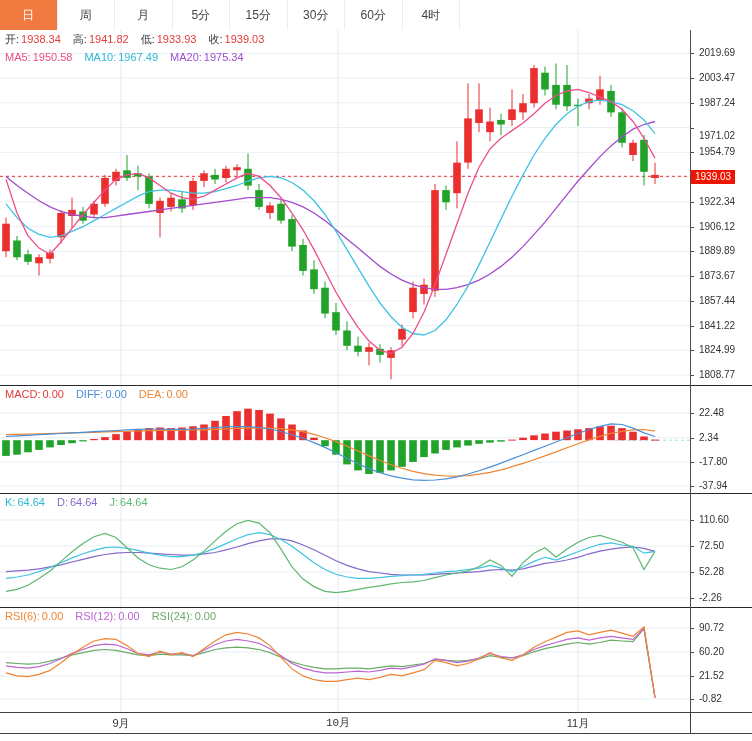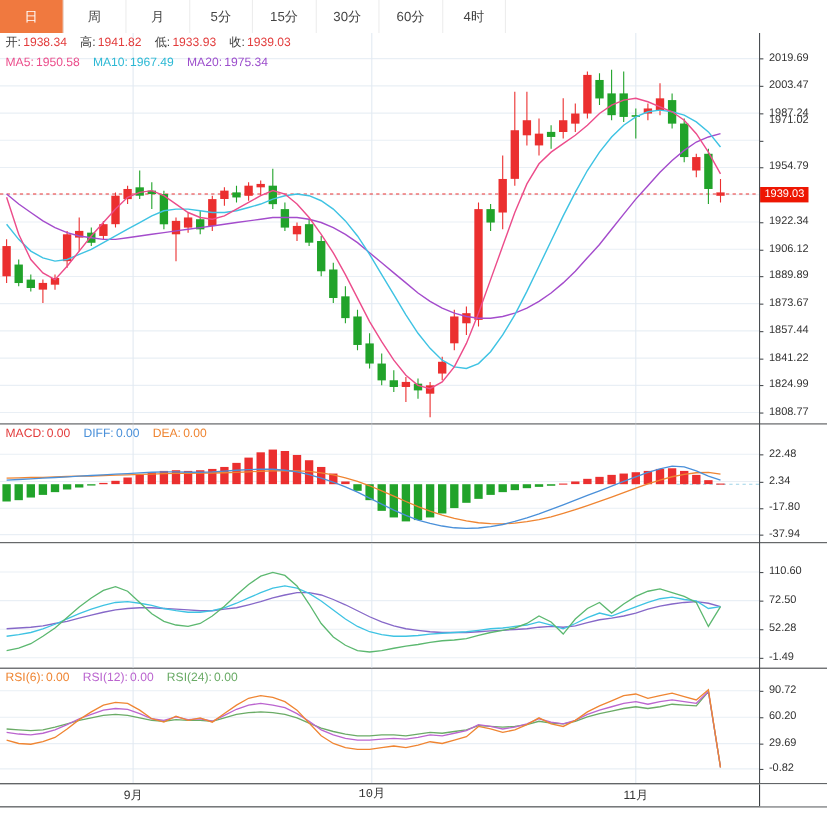--- a/index.html
+++ b/index.html
@@ -195,21 +195,21 @@
     <div class="info-row" id="ohlc-row" style="top:1px;"><span class="lb" style="color:#3a3a3a">开:</span><b style="color:#e23b3b">1938.34</b><span class="lb" style="color:#3a3a3a">高:</span><b style="color:#e23b3b">1941.82</b><span class="lb" style="color:#3a3a3a">低:</span><b style="color:#e23b3b">1933.93</b><span class="lb" style="color:#3a3a3a">收:</span><b style="color:#e23b3b">1939.03</b></div>
     <div class="info-row" id="ma-row" style="top:19px;"><span class="lb" style="color:#ec4d8b">MA5:</span><b style="color:#ec4d8b">1950.58</b><span class="lb" style="color:#2bb8d4">MA10:</span><b style="color:#2bb8d4">1967.49</b><span class="lb" style="color:#9c4dcc">MA20:</span><b style="color:#9c4dcc">1975.34</b></div>
     <div class="axis-col" id="main-axis">
         <div class="tick" style="top:23.3px"></div>
         <div class="axis-label" style="top:17.3px">2019.69</div>
         <div class="tick" style="top:48.0px"></div>
         <div class="axis-label" style="top:42.0px">2003.47</div>
         <div class="tick" style="top:72.8px"></div>
         <div class="axis-label" style="top:66.8px">1987.24</div>
         <div class="tick" style="top:97.5px"></div>
-        <div class="axis-label" style="top:74px">1971.02</div>
+        <div class="axis-label" style="top:100px">1971.02</div>
         <div class="tick" style="top:122.3px"></div>
         <div class="axis-label" style="top:116.3px">1954.79</div>
         <div class="price-tag" style="top:140.1px">1939.03</div>
         <div class="tick" style="top:171.8px"></div>
         <div class="axis-label" style="top:165.8px">1922.34</div>
         <div class="tick" style="top:196.6px"></div>
         <div class="axis-label" style="top:190.6px">1906.12</div>
         <div class="tick" style="top:221.3px"></div>
         <div class="axis-label" style="top:215.3px">1889.89</div>
         <div class="tick" style="top:246.1px"></div>
@@ -319,29 +319,30 @@
         <line x1="0" x2="690" y1="52" y2="52" stroke="#e9eff5" stroke-width="1"></line>
         <line x1="0" x2="690" y1="78" y2="78" stroke="#e9eff5" stroke-width="1"></line>
         <line x1="0" x2="690" y1="104" y2="104" stroke="#e9eff5" stroke-width="1"></line>
         <line x1="121" x2="121" y1="0" y2="113" stroke="#e2eaf2" stroke-width="1"></line>
         <line x1="338" x2="338" y1="0" y2="113" stroke="#e2eaf2" stroke-width="1"></line>
         <line x1="578" x2="578" y1="0" y2="113" stroke="#e2eaf2" stroke-width="1"></line>
         <polyline fill="none" stroke="#8668c8" stroke-width="1.2" points="6,77.6 17,76.9 28,76.2 39,74.9 50,72.8 61,70.8 72,68.0 83,65.3 94,62.6 105,60.5 116,59.2 127,58.5 138,58.5 149,59.2 160,59.8 171,60.5 182,61.2 193,61.2 204,59.8 215,58.5 226,55.8 237,53.0 248,49.6 259,46.9 270,44.8 281,44.8 292,46.9 303,51.0 314,55.8 325,61.2 336,66.7 347,71.4 358,74.9 369,77.6 380,79.0 391,80.3 402,81.0 413,81.0 424,81.0 435,80.3 446,79.6 457,79.0 468,78.3 479,77.6 490,76.2 501,75.5 512,76.2 523,74.9 534,72.1 545,69.4 556,68.0 567,66.0 578,63.3 589,59.8 600,57.1 611,55.1 622,53.7 633,53.0 644,54.4 655,57.4"></polyline>
         <polyline fill="none" stroke="#3fc3e3" stroke-width="1.2" points="6,84.4 17,83.0 28,81.0 39,77.6 50,73.5 61,68.7 72,63.9 83,59.8 94,56.4 105,53.7 116,53.0 127,54.4 138,56.4 149,59.2 160,61.2 171,62.6 182,62.6 193,61.2 204,58.5 215,54.4 226,49.6 237,44.8 248,40.7 259,38.7 270,40.7 281,45.5 292,52.3 303,60.5 314,68.7 325,75.5 336,80.3 347,83.0 358,84.4 369,84.4 380,83.7 391,82.4 402,81.7 413,81.0 424,80.3 435,79.0 446,77.6 457,76.9 468,75.5 479,74.2 490,71.4 501,74.2 512,77.6 523,72.8 534,67.4 545,63.3 556,66.0 567,61.9 578,57.8 589,53.7 600,50.3 611,48.9 622,51.0 633,52.3 644,59.2 655,57.4"></polyline>
         <polyline fill="none" stroke="#5cb870" stroke-width="1.2" points="6,97.4 17,95.3 28,91.2 39,84.4 50,76.9 61,67.4 72,57.8 83,49.6 94,42.8 105,39.4 116,43.5 127,53.7 138,63.9 149,70.8 160,74.2 171,75.5 182,72.8 193,66.0 204,57.1 215,46.9 226,37.3 237,29.8 248,26.4 259,29.1 270,38.7 281,55.1 292,72.8 303,85.1 314,92.6 325,97.4 336,98.7 347,97.4 358,95.3 369,93.3 380,91.9 391,89.9 402,88.5 413,87.8 424,86.5 435,83.7 446,81.0 457,79.0 468,76.9 479,72.8 490,66.0 501,71.4 512,82.4 523,68.7 534,59.2 545,53.7 556,63.3 567,55.1 578,48.2 589,43.5 600,41.4 611,44.8 622,48.2 633,53.7 644,75.5 655,57.4"></polyline>
       </svg>
+    <div class="info-row" id="kdj-row" style="top:0px;"><span class="lb" style="color:#2bb8d4">K:</span><b style="color:#2bb8d4">64.64</b><span class="lb" style="color:#8668c8">D:</span><b style="color:#8668c8">64.64</b><span class="lb" style="color:#5cb870">J:</span><b style="color:#5cb870">64.64</b></div>
     <div class="axis-col" id="kdj-axis">
         <div class="tick" style="top:26.0px"></div>
         <div class="axis-label" style="top:20.0px">110.60</div>
         <div class="tick" style="top:52.0px"></div>
         <div class="axis-label" style="top:46.0px">72.50</div>
         <div class="tick" style="top:78.0px"></div>
         <div class="axis-label" style="top:72.0px">52.28</div>
         <div class="tick" style="top:104.0px"></div>
-        <div class="axis-label" style="top:98.0px">-1.49</div>
+        <div class="axis-label" style="top:98.0px">-2.26</div>
       </div>
   </div>
 
   <div class="pane" id="rsi-pane" style="top:608px;height:104px;">
     <svg id="rsi-svg" width="690" height="104" viewBox="0 0 690 104">
         <line x1="0" x2="690" y1="20" y2="20" stroke="#e9eff5" stroke-width="1"></line>
         <line x1="0" x2="690" y1="44" y2="44" stroke="#e9eff5" stroke-width="1"></line>
         <line x1="0" x2="690" y1="68" y2="68" stroke="#e9eff5" stroke-width="1"></line>
         <line x1="0" x2="690" y1="91" y2="91" stroke="#e9eff5" stroke-width="1"></line>
         <line x1="121" x2="121" y1="0" y2="104" stroke="#e2eaf2" stroke-width="1"></line>
@@ -351,21 +352,21 @@
         <polyline fill="none" stroke="#bb65cf" stroke-width="1.2" points="6,57.8 17,59.3 28,60.1 39,58.6 50,55.5 61,50.8 72,45.4 83,41.5 94,37.6 105,36.1 116,36.8 127,40.7 138,45.4 149,46.9 160,43.8 171,46.2 182,45.4 193,47.7 204,42.3 215,36.8 226,33.0 237,31.4 248,33.0 259,35.3 270,40.7 281,47.7 292,55.5 303,60.1 314,63.2 325,64.8 336,64.8 347,64.0 358,63.2 369,64.0 380,62.4 391,60.1 402,60.9 413,58.6 424,56.2 435,50.8 446,52.4 457,54.7 468,53.1 479,50.0 490,45.4 501,48.5 512,50.0 523,46.9 534,41.5 545,37.6 556,34.5 567,31.4 578,29.9 589,32.2 600,29.9 611,28.3 622,29.9 633,31.4 644,20.6 655,89.6"></polyline>
         <polyline fill="none" stroke="#ef8532" stroke-width="1.2" points="6,64.8 17,67.9 28,68.6 39,66.3 50,62.4 61,54.7 72,46.2 83,39.2 94,33.0 105,30.6 116,31.4 127,37.6 138,45.4 149,48.5 160,43.1 171,46.9 182,44.6 193,48.5 204,40.7 215,33.0 226,26.8 237,24.4 248,26.0 259,29.9 270,37.6 281,49.3 292,60.9 303,67.9 314,71.7 325,73.3 336,73.3 347,71.7 358,70.2 369,71.7 380,69.4 391,66.3 402,67.9 413,64.8 424,61.7 435,52.4 446,54.7 457,57.8 468,55.5 479,50.8 490,44.6 501,50.0 512,52.4 523,46.9 534,39.2 545,33.7 556,29.1 567,24.4 578,22.9 589,26.8 600,24.4 611,22.1 622,25.2 633,28.3 644,19.0 655,89.6"></polyline>
       </svg>
     <div class="info-row" id="rsi-row" style="top:0px;"><span class="lb" style="color:#ef8532">RSI(6):</span><b style="color:#ef8532">0.00</b><span class="lb" style="color:#bb65cf">RSI(12):</span><b style="color:#bb65cf">0.00</b><span class="lb" style="color:#6aab66">RSI(24):</span><b style="color:#6aab66">0.00</b></div>
     <div class="axis-col" id="rsi-axis">
         <div class="tick" style="top:20.0px"></div>
         <div class="axis-label" style="top:14.0px">90.72</div>
         <div class="tick" style="top:44.0px"></div>
         <div class="axis-label" style="top:38.0px">60.20</div>
         <div class="tick" style="top:68.0px"></div>
-        <div class="axis-label" style="top:62.0px">29.69</div>
+        <div class="axis-label" style="top:62.0px">21.52</div>
         <div class="tick" style="top:91.0px"></div>
         <div class="axis-label" style="top:85.0px">-0.82</div>
       </div>
   </div>
 
   <div class="spine"></div>
 
   <div class="xaxis" id="xaxis">
     <div class="corner"></div>
   <div class="month" style="left: 121px;">9月</div>

